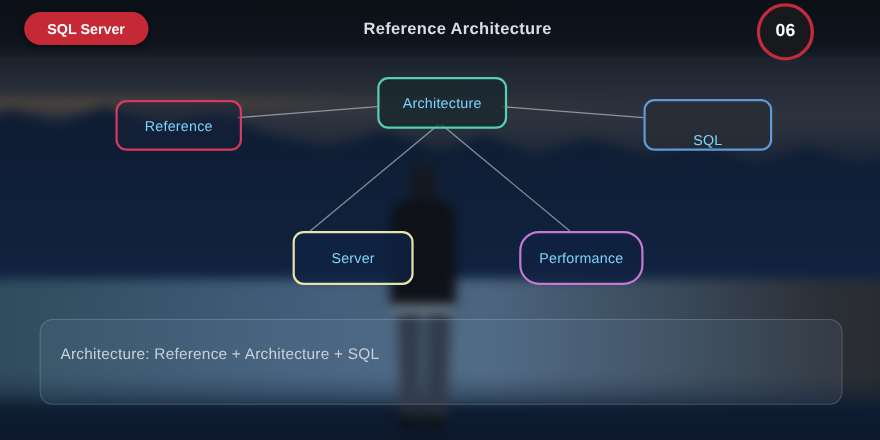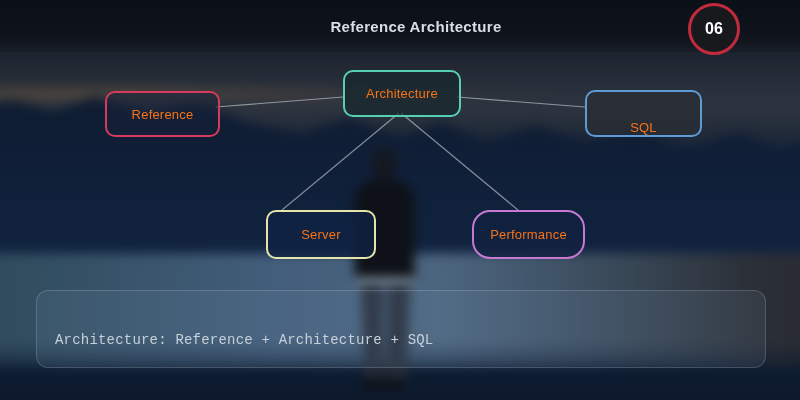--- a/index.html
+++ b/index.html
@@ -22,42 +22,42 @@
   .bottom-shade{position:absolute;left:0;top:348px;width:820px;height:72px;
     background:linear-gradient(180deg,rgba(13,24,40,0) 0%,#0d1b30 55%,#0c1726 100%);}
   .deep{position:absolute;left:0;top:130px;width:820px;height:150px;
     background:linear-gradient(180deg,rgba(15,30,54,0) 0%,rgba(16,33,60,.85) 55%,rgba(17,36,66,.9) 100%);}
   .person{position:absolute;left:330px;top:128px;}
   
   .edges{position:absolute;left:0;top:0;pointer-events:none;}
   .edges line{stroke:rgba(222,228,234,.55);stroke-width:1.2;}
   
   .node{position:absolute;display:flex;align-items:center;justify-content:center;
-    border:2px solid #fff;border-radius:10px;color:#f97316;font-size:13px;letter-spacing:.2px;}
+    border:2px solid #fff;border-radius:10px;color:#7dd3fc;font-size:13px;letter-spacing:.2px;}
   .n-architecture{left:343px;top:70px;width:114px;height:43px;border-color:#57d0b2;background:rgba(24,39,46,.72);}
   .n-reference{left:105px;top:91px;width:111px;height:42px;border-color:#d63a5e;background:rgba(22,33,57,.55);}
   .n-sql{left:585px;top:90px;width:113px;height:43px;border-color:#5e9bd6;background:rgba(42,46,52,.75);align-items:flex-end;}
   .n-server{left:226px;top:210px;width:106px;height:45px;border-color:#e3e5ab;background:rgba(16,34,66,.82);margin-left:40px;}
   .n-performance{left:472px;top:210px;width:109px;height:45px;border-color:#c678d2;background:rgba(17,33,64,.82);border-radius:18px;}
   
   .topbar{position:absolute;left:0;top:0;width:800px;height:52px;
     background:linear-gradient(180deg,rgba(11,15,22,.92) 0%,rgba(13,18,26,.72) 80%,rgba(13,18,26,.25) 100%);}
   .badge{position:absolute;left:22px;top:11px;height:30px;padding:0 21px;border-radius:16px;
     display:flex;align-items:center;justify-content:center;background:#c52936;color:#fff;
     font-size:13px;font-weight:bold;box-shadow:0 2px 6px rgba(0,0,0,.45);}
   .title{position:absolute;left:0;top:0;width:800px;height:52px;display:flex;align-items:center;
     justify-content:center;color:#d9dee3;font-size:15px;font-weight:600;letter-spacing:.3px;padding-left:16px;}
   .slide-num{position:absolute;left:688px;top:3px;width:46px;height:46px;border-radius:50%;
     border:3px solid #c22b3d;background:#17191d;display:flex;align-items:center;justify-content:center;
     color:#fff;font-size:16px;font-weight:bold;text-align:center;}
   
   .caption{position:absolute;left:36px;top:290px;width:730px;height:78px;border-radius:12px;
     background:rgba(125,155,185,.13);border:1px solid rgba(255,255,255,.16);
-    display:flex;align-items:center;box-sizing:border-box;padding:22px 18px 0 18px;
-    color:#c7d0d8;font-size:14px;letter-spacing:.2px;font-family:Liberation Mono, monospace;}
+    display:flex;box-sizing:border-box;padding:22px 18px 0 18px;
+    color:#c7d0d8;font-size:14px;letter-spacing:.2px;}
 </style>
 </head>
 <body>
 
 <div class="stage">
 
   <div class="photo">
     <div class="sky"></div>
     <div class="glow"></div>
     <div class="mountains"></div>
@@ -94,20 +94,21 @@
   </div>
   <div class="node n-server">
     <span>Server</span>
   </div>
   <div class="node n-performance">
     <span>Performance</span>
   </div>
 
   <div class="topbar">
     <div class="title">Reference Architecture</div>
+    <div class="badge">SQL Server</div>
     <div class="slide-num">06</div>
   </div>
 
   <div class="caption">
     <span>Architecture: Reference + Architecture + SQL</span>
   </div>
 
 </div>
 
 </body></html>

